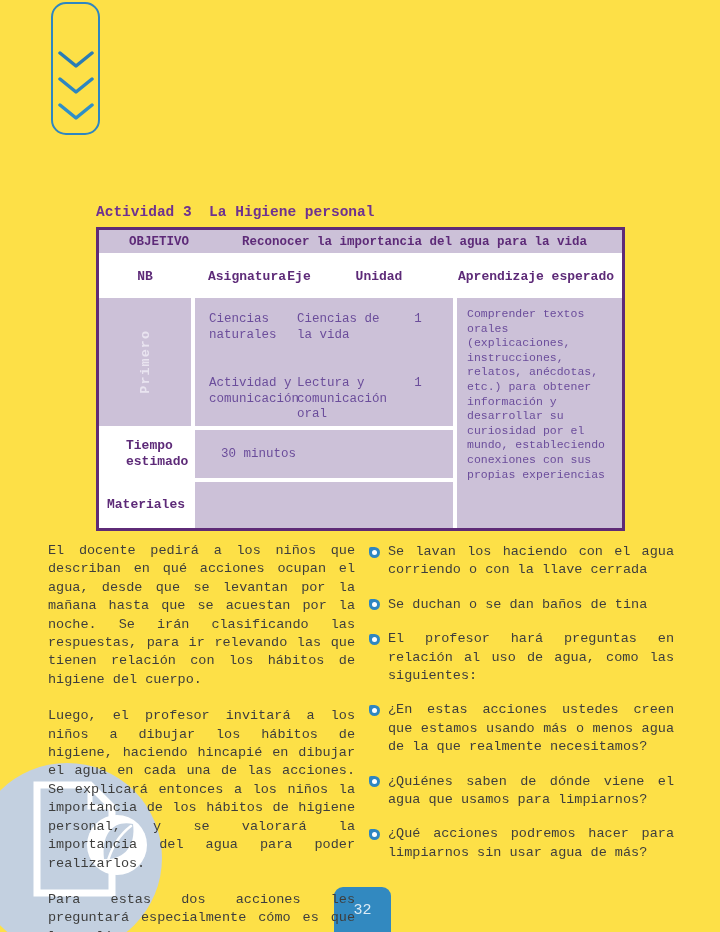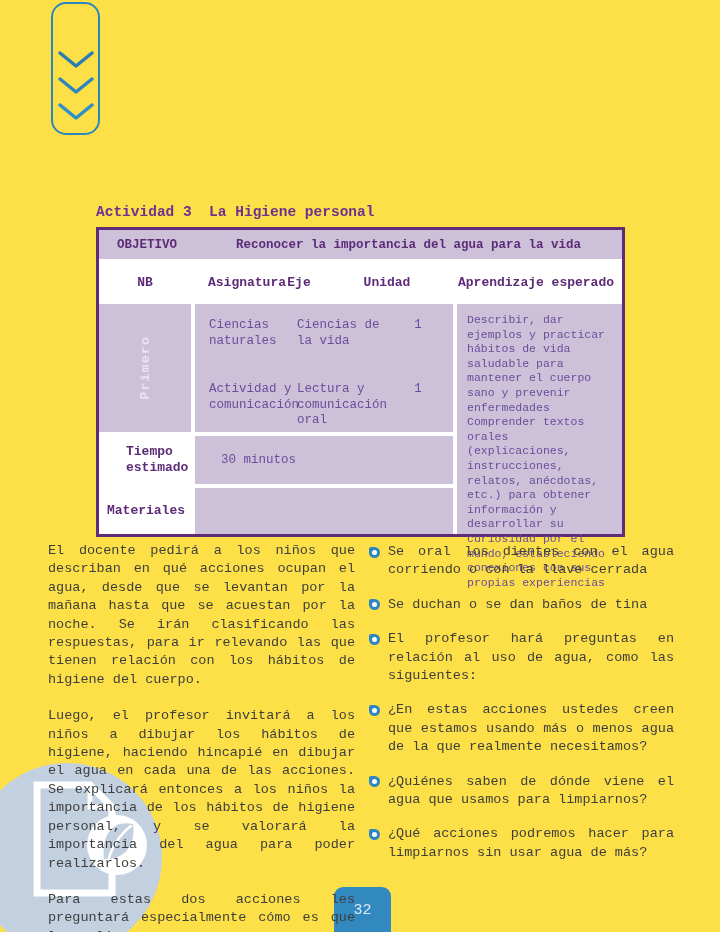--- a/index.html
+++ b/index.html
@@ -20,33 +20,33 @@
   
   .doc-title{
     position:absolute;left:96px;top:204px;z-index:1;
     font-size:14.5px;font-weight:bold;color:#6e3190;white-space:pre;
   }
   
   .info-table{
     position:absolute;left:96px;top:227px;width:529px;z-index:1;
     border:3px solid #5e2b77;box-sizing:border-box;background:#ffffff;
   }
-  .row-obj{height:29px;display:flex;background:#ccc1d8;align-items:center;}
+  .row-obj{height:23px;display:flex;background:#ccc1d8;align-items:center;padding-left:12px;}
   .obj-label{width:96px;text-align:center;font-weight:bold;font-size:12.5px;color:#5d2a78;}
   .obj-value{flex:1;text-align:center;font-weight:bold;font-size:12.5px;color:#5d2a78;}
   .row-spacer{height:3px;background:#ffffff;}
   .row-head{height:42px;position:relative;background:#ffffff;}
   .row-head span{
     position:absolute;top:0;height:100%;display:flex;align-items:center;justify-content:center;
     font-weight:bold;font-size:13px;color:#5d2a78;text-align:center;line-height:16px;
   }
   .h-nb{left:0;width:92px;}
   .h-asignatura{left:96px;width:104px;}
   .h-eje{left:172px;width:56px;}
-  .h-unidad{left:244px;width:88px;}
+  .h-unidad{left:236px;width:88px;}
   .h-aprendizaje{right:2px;width:168px;}
   .t-body{
     display:grid;grid-template-columns:92px 258px 1fr;grid-template-rows:128px 48px 46px;
     gap:4px;background:#ffffff;
   }
   .pcell{background:#ccc1d8;}
   .cell-primero{grid-column:1;grid-row:1;display:flex;align-items:center;justify-content:center;}
   .cell-primero span{
     writing-mode:vertical-rl;transform:rotate(180deg);
     font-weight:bold;font-size:13.5px;color:#e9e4f0;letter-spacing:1px;
@@ -142,40 +142,39 @@
           <div>Ciencias de la vida</div>
           <div class="subj-unidad">1</div>
         </div>
         <div class="subj-row">
           <div>Actividad y comunicación</div>
           <div>Lectura y comunicación oral</div>
           <div class="subj-unidad">1</div>
         </div>
       </div>
       <div class="pcell cell-aprendizaje">
-        <p>Describir, dar ejemplos y practicar hábitos de vida saludable para mantener el cuerpo sano y prevenir enfermedades</p>
         <p>Comprender textos orales (explicaciones, instrucciones, relatos, anécdotas, etc.) para obtener información y desarrollar su curiosidad por el mundo, estableciendo conexiones con sus propias experiencias</p>
       </div>
       <div class="label-cell cell-tiempo-label">Tiempo estimado</div>
       <div class="pcell cell-tiempo-value">30 minutos</div>
       <div class="label-cell cell-mat-label">Materiales</div>
       <div class="pcell cell-mat-value"></div>
     </div>
   </div>
 
   <div class="col-left">
     <p>El docente pedirá a los niños que describan en qué acciones ocupan el agua, desde que se levantan por la mañana hasta que se acuestan por la noche. Se irán clasificando las respuestas, para ir relevando las que tienen relación con los hábitos de higiene del cuerpo.</p>
     <p>Luego, el profesor invitará a los niños a dibujar los hábitos de higiene, haciendo hincapié en dibujar el agua en cada una de las acciones. Se explicará entonces a los niños la importancia de los hábitos de higiene personal, y se valorará la importancia del agua para poder realizarlos.</p>
     <p>Para estas dos acciones les preguntará especialmente cómo es que lo realizan:</p>
   </div>
 
   <div class="col-right">
     <div class="bullet">
       <span class="drop-icon"></span>
-      <span class="bullet-text">Se oral los dientes con el agua corriendo o con la llave cerrada</span>
+      <span class="bullet-text">Se lavan los haciendo con el agua corriendo o con la llave cerrada</span>
     </div>
     <div class="bullet">
       <span class="drop-icon"></span>
       <span class="bullet-text">Se duchan o se dan baños de tina</span>
     </div>
     <div class="bullet">
       <span class="drop-icon"></span>
       <span class="bullet-text">El profesor hará preguntas en relación al uso de agua, como las siguientes:</span>
     </div>
     <div class="bullet">

